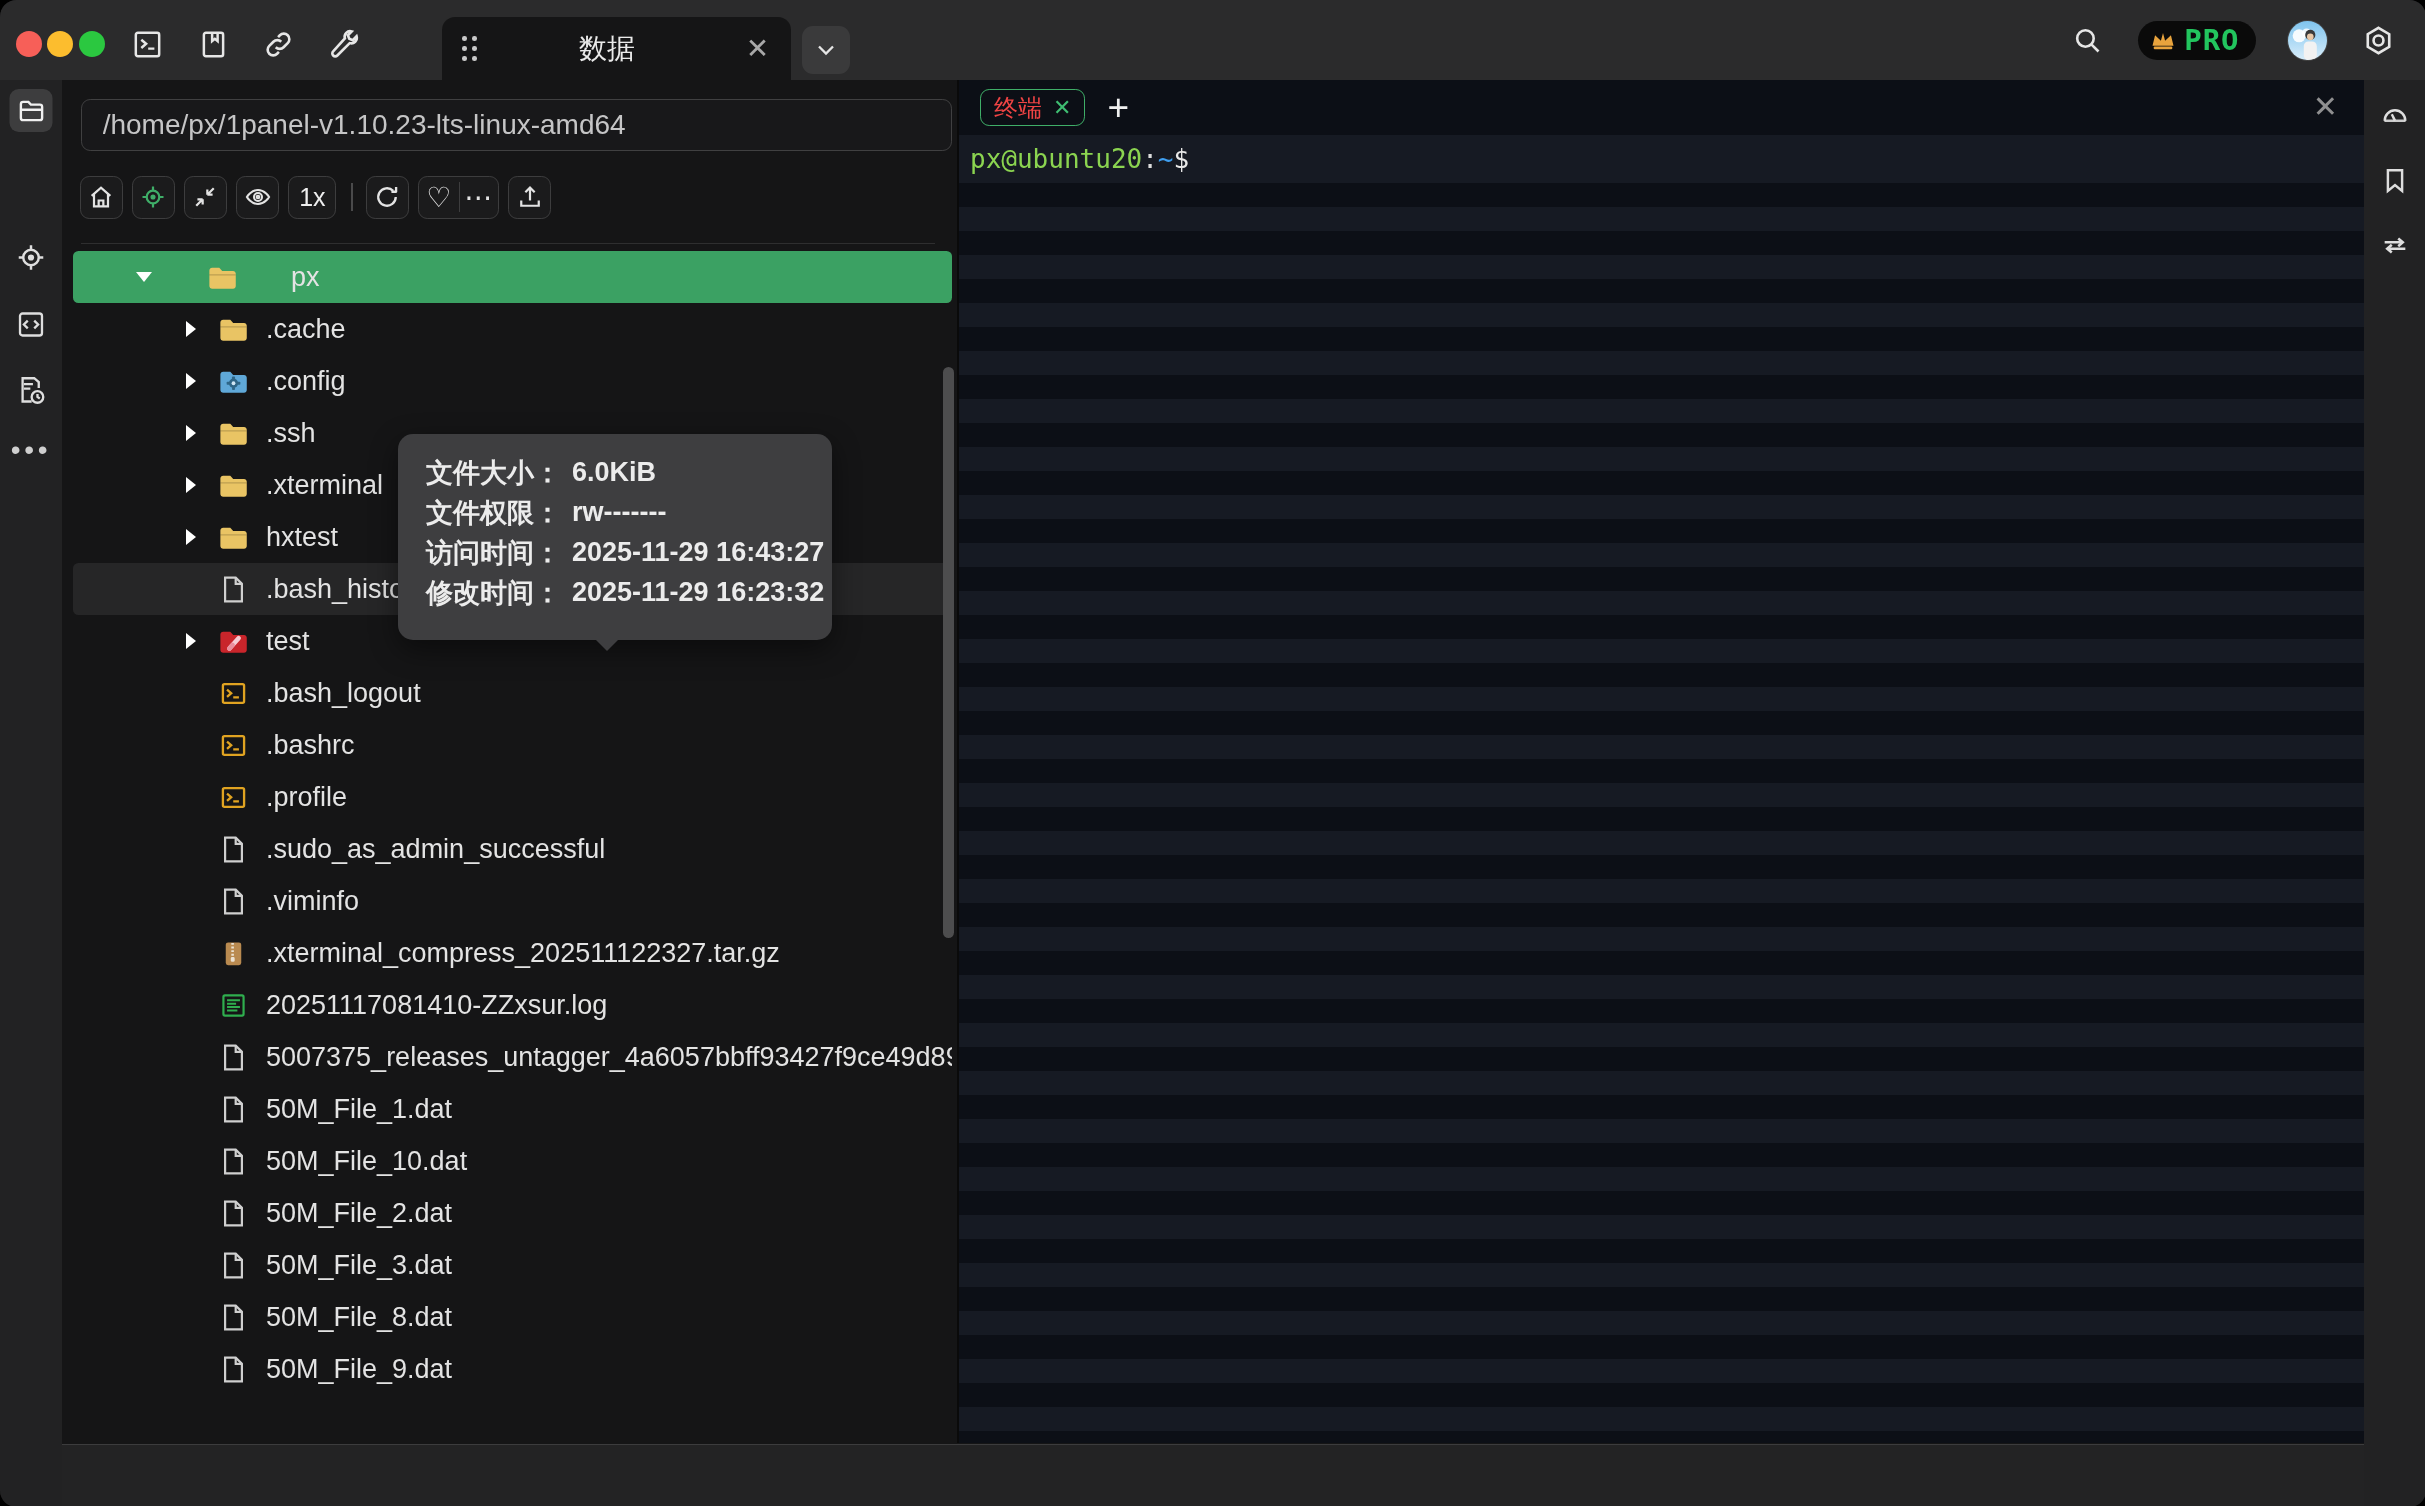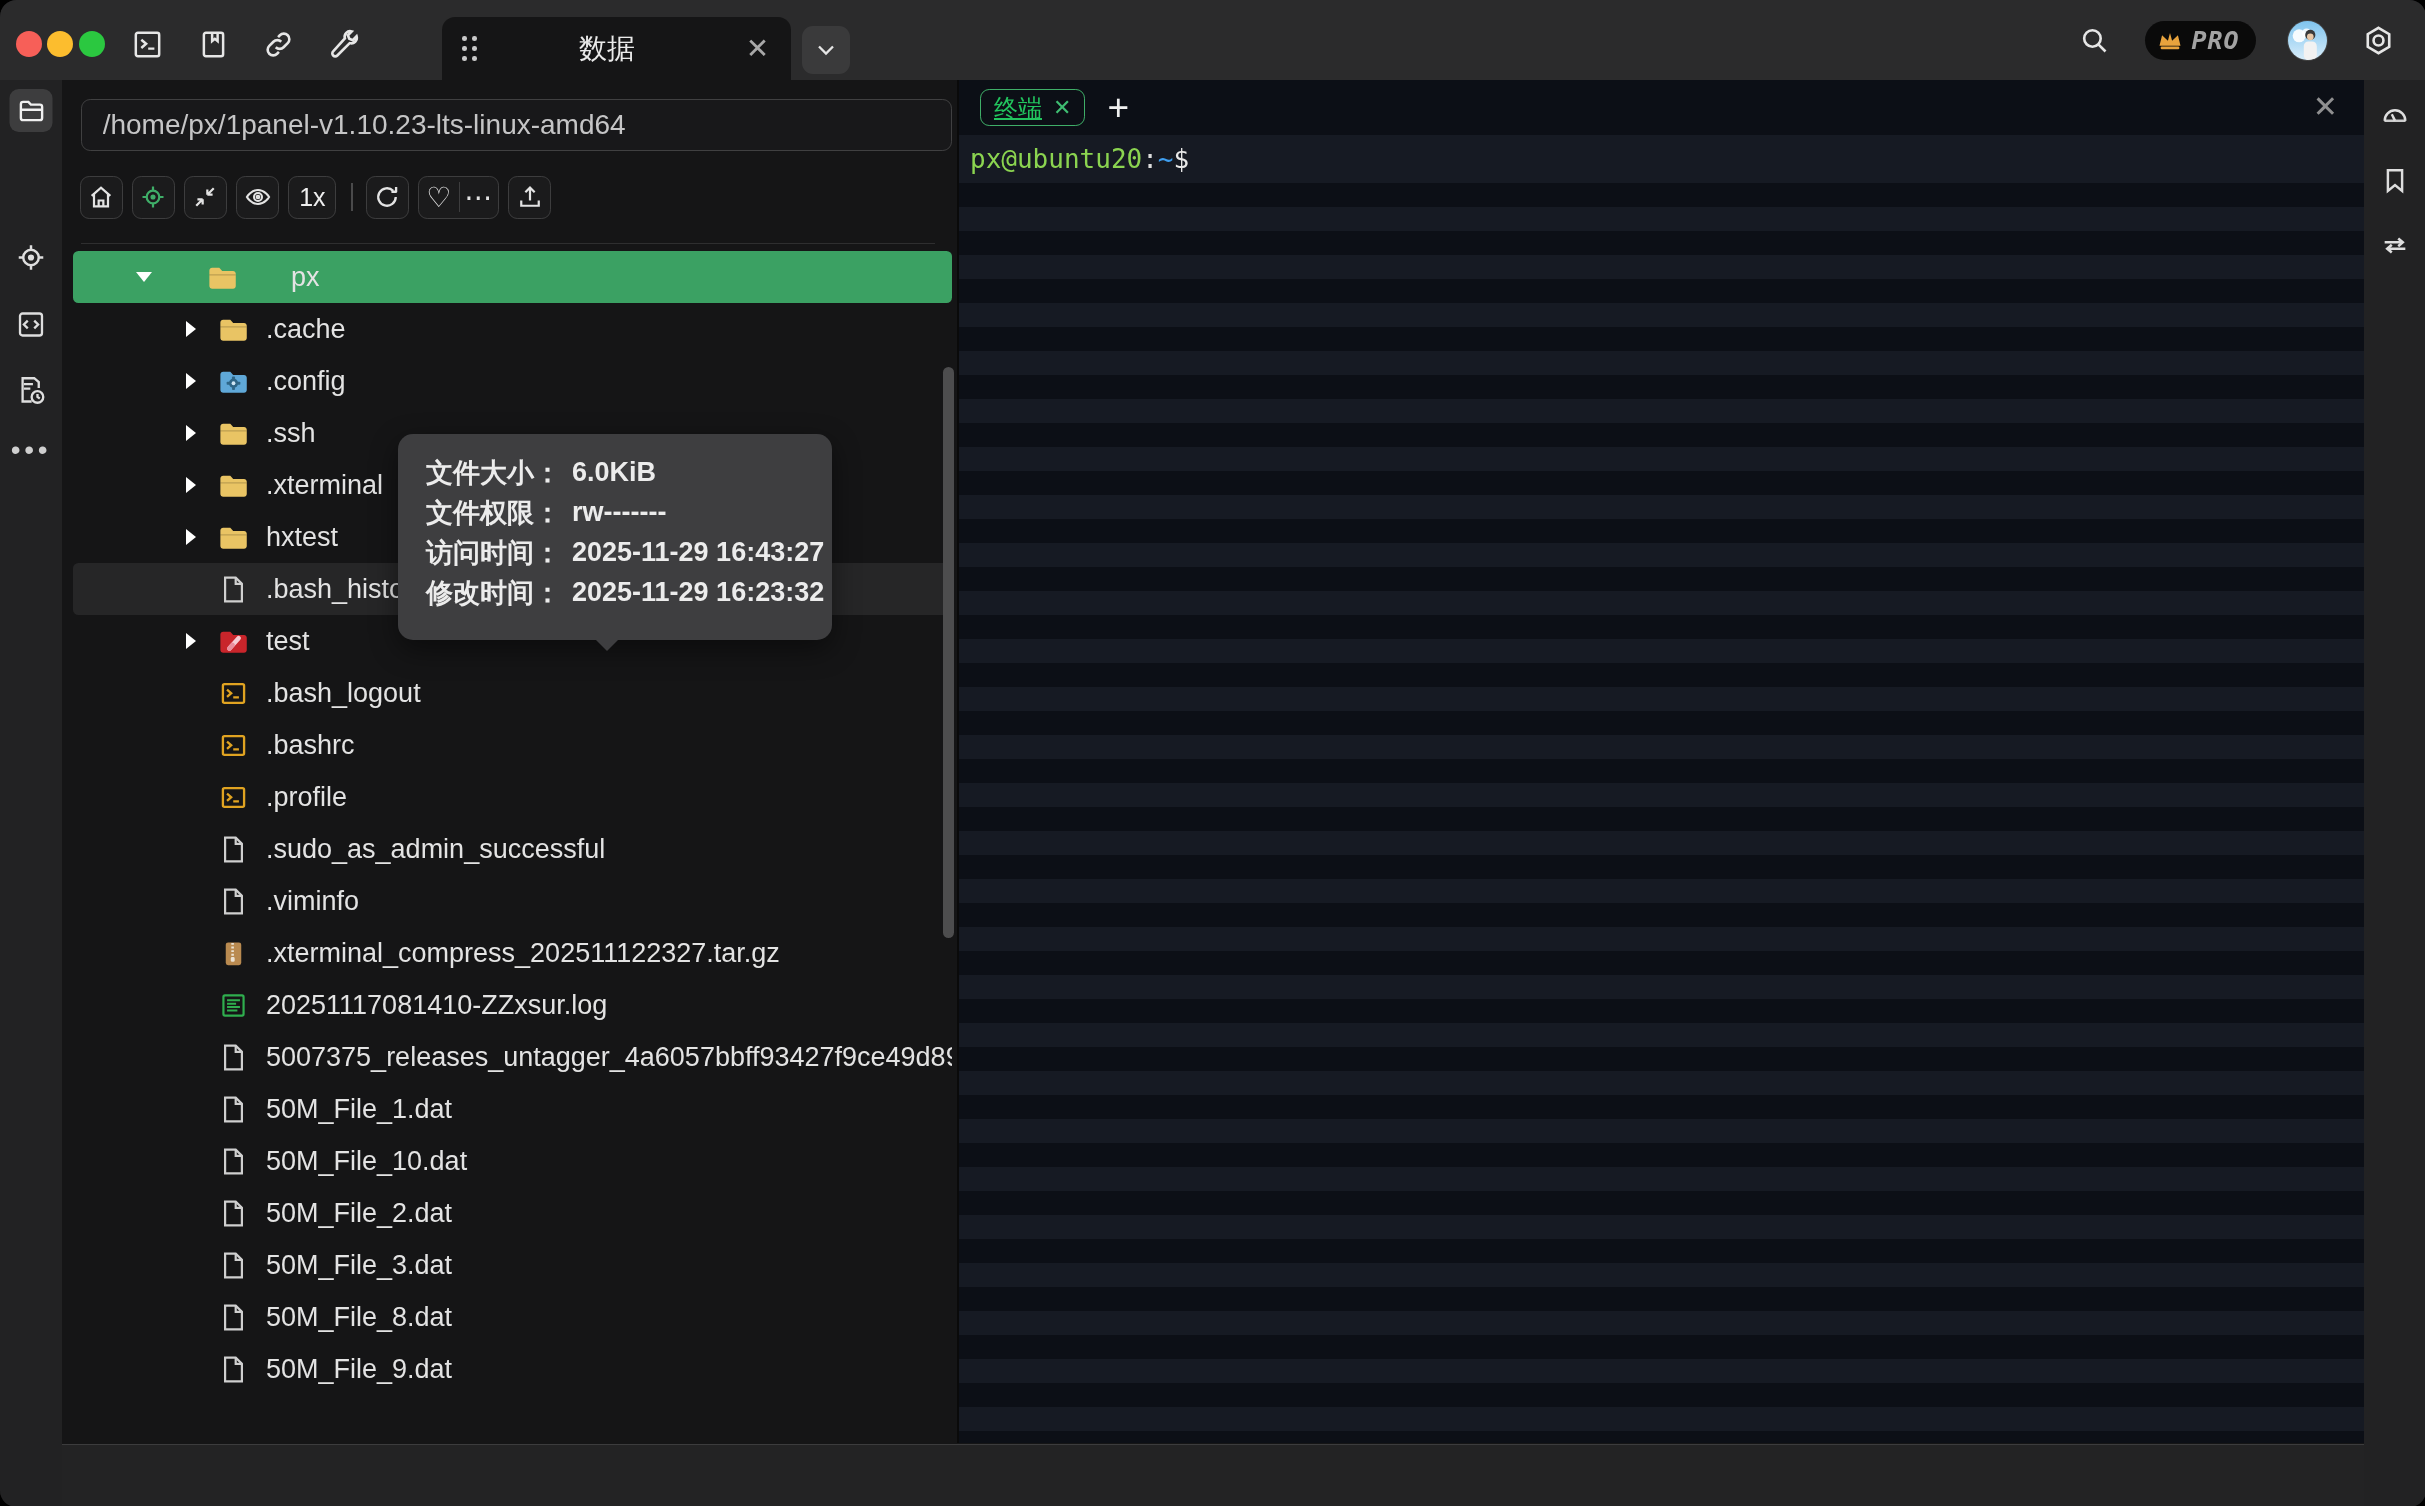--- a/index.html
+++ b/index.html
@@ -16,21 +16,21 @@
   .tb-icon svg{display:block;}
 
   .tab{position:absolute;left:442px;top:16.6px;width:349px;height:64px;background:#151516;border-radius:13px 13px 0 0;display:flex;align-items:center;}
   .dots{display:inline-grid;grid-template-columns:repeat(2,4.6px);grid-template-rows:repeat(3,4.6px);gap:5.5px;margin-left:20.3px;}
   .dots i{width:4.6px;height:4.6px;border-radius:50%;background:#c9c9c9;}
   .tab-label{flex:1;text-align:center;color:#eaeaea;font-size:28px;}
   .tab-close{width:41px;height:41px;margin-right:13px;display:flex;align-items:center;justify-content:center;color:#a8a8a8;font-size:28px;}
   .chevron-btn{position:absolute;left:802px;top:26px;width:48px;height:48px;border-radius:11px;background:#3a3a3b;display:flex;align-items:center;justify-content:center;}
   .topbar-right{position:absolute;right:28px;top:0;height:80px;display:flex;align-items:center;gap:31px;}
   .pro-badge{height:39px;background:#0a0a0a;border-radius:19.4px;display:flex;align-items:center;padding:0 16.6px 0 11px;gap:7.4px;}
-  .pro-text{color:#a3a3a3;font-size:25px;font-weight:bold;letter-spacing:0.9px;font-family:"DejaVu Sans Mono",monospace;font-style:italic;}
+  .pro-text{color:#22c55e;font-size:29px;font-weight:bold;letter-spacing:0.9px;font-family:"DejaVu Sans Mono",monospace;}
   .avatar{width:39px;height:39px;border-radius:50%;overflow:hidden;border:0.9px solid #444;}
 
   
   .left-rail{position:absolute;left:0;top:80px;width:62px;height:1426px;background:#222223;}
   .right-rail{position:absolute;left:2364px;top:80px;width:62px;height:1426px;background:#222223;}
   .rail-icon{position:absolute;left:50%;transform:translateX(-50%);width:43px;height:43px;display:flex;align-items:center;justify-content:center;color:#dedede;}
   .rail-icon.active{background:#3d3d3e;border-radius:9.2px;}
   .rail-dots{color:#cfcfcf;font-size:28px;letter-spacing:3.7px;}
 
   
@@ -61,21 +61,21 @@
   .tooltip{position:absolute;left:336px;top:354px;width:434px;height:206px;background:#3e3e40;border-radius:15px;z-index:30;box-shadow:0 9.2px 28px rgba(0,0,0,.45);padding:18.5px 0 0 28px;box-sizing:border-box;}
   .tooltip::after{content:"";position:absolute;left:196px;bottom:-11px;border-left:13px solid transparent;border-right:13px solid transparent;border-top:13px solid #3e3e40;}
   .tip-row{display:flex;height:40px;align-items:center;color:#ececec;font-size:27px;font-weight:bold;}
   .tip-row .tip-value{margin-left:11px;}
 
   
   .split-divider{position:absolute;left:957px;top:80px;width:1.8px;height:1363px;background:#0a0a0a;}
   .terminal-panel{position:absolute;left:959px;top:80px;width:1405px;height:1363px;background:#0c0f16;overflow:hidden;}
   .term-tabs{position:absolute;left:0;top:0;width:100%;height:55px;display:flex;align-items:center;}
   .term-pill{margin-left:21px;height:37px;border:1.8px solid #3fae68;border-radius:9.2px;display:flex;align-items:center;padding:0 13px;gap:11px;box-sizing:border-box;}
-  .term-pill .pill-label{color:#22c55e;font-size:24px;text-decoration:underline;}
+  .term-pill .pill-label{color:#ef4444;font-size:24px;}
   .term-pill .pill-close{color:#3fbe72;font-size:22px;}
   .term-plus{margin-left:22px;color:#f0f0f0;font-size:37px;font-weight:300;line-height:1;}
   .term-close{position:absolute;right:26px;top:9.2px;color:#8f8f90;font-size:30px;}
   .prompt-band{position:absolute;left:0;top:55px;width:100%;height:48px;background:#161a23;display:flex;align-items:center;}
   .prompt{margin-left:11px;font-family:"DejaVu Sans Mono",monospace;font-size:26px;font-weight:500;}
   .p-user{color:#8bd450;} .p-colon{color:#dcdcdc;} .p-path{color:#3f9ff0;} .p-symbol{color:#e8e8e8;}
   .term-stripes{position:absolute;left:0;top:103px;width:100%;height:1261px;background:repeating-linear-gradient(180deg,#0c0f16 0 24px,#161a23 24px 48px);}
 
   
   .bottom-bar{position:absolute;left:62px;top:1444px;width:2302px;height:63px;background:#232324;border-top:1.8px solid #3c3c3d;box-sizing:border-box;}

